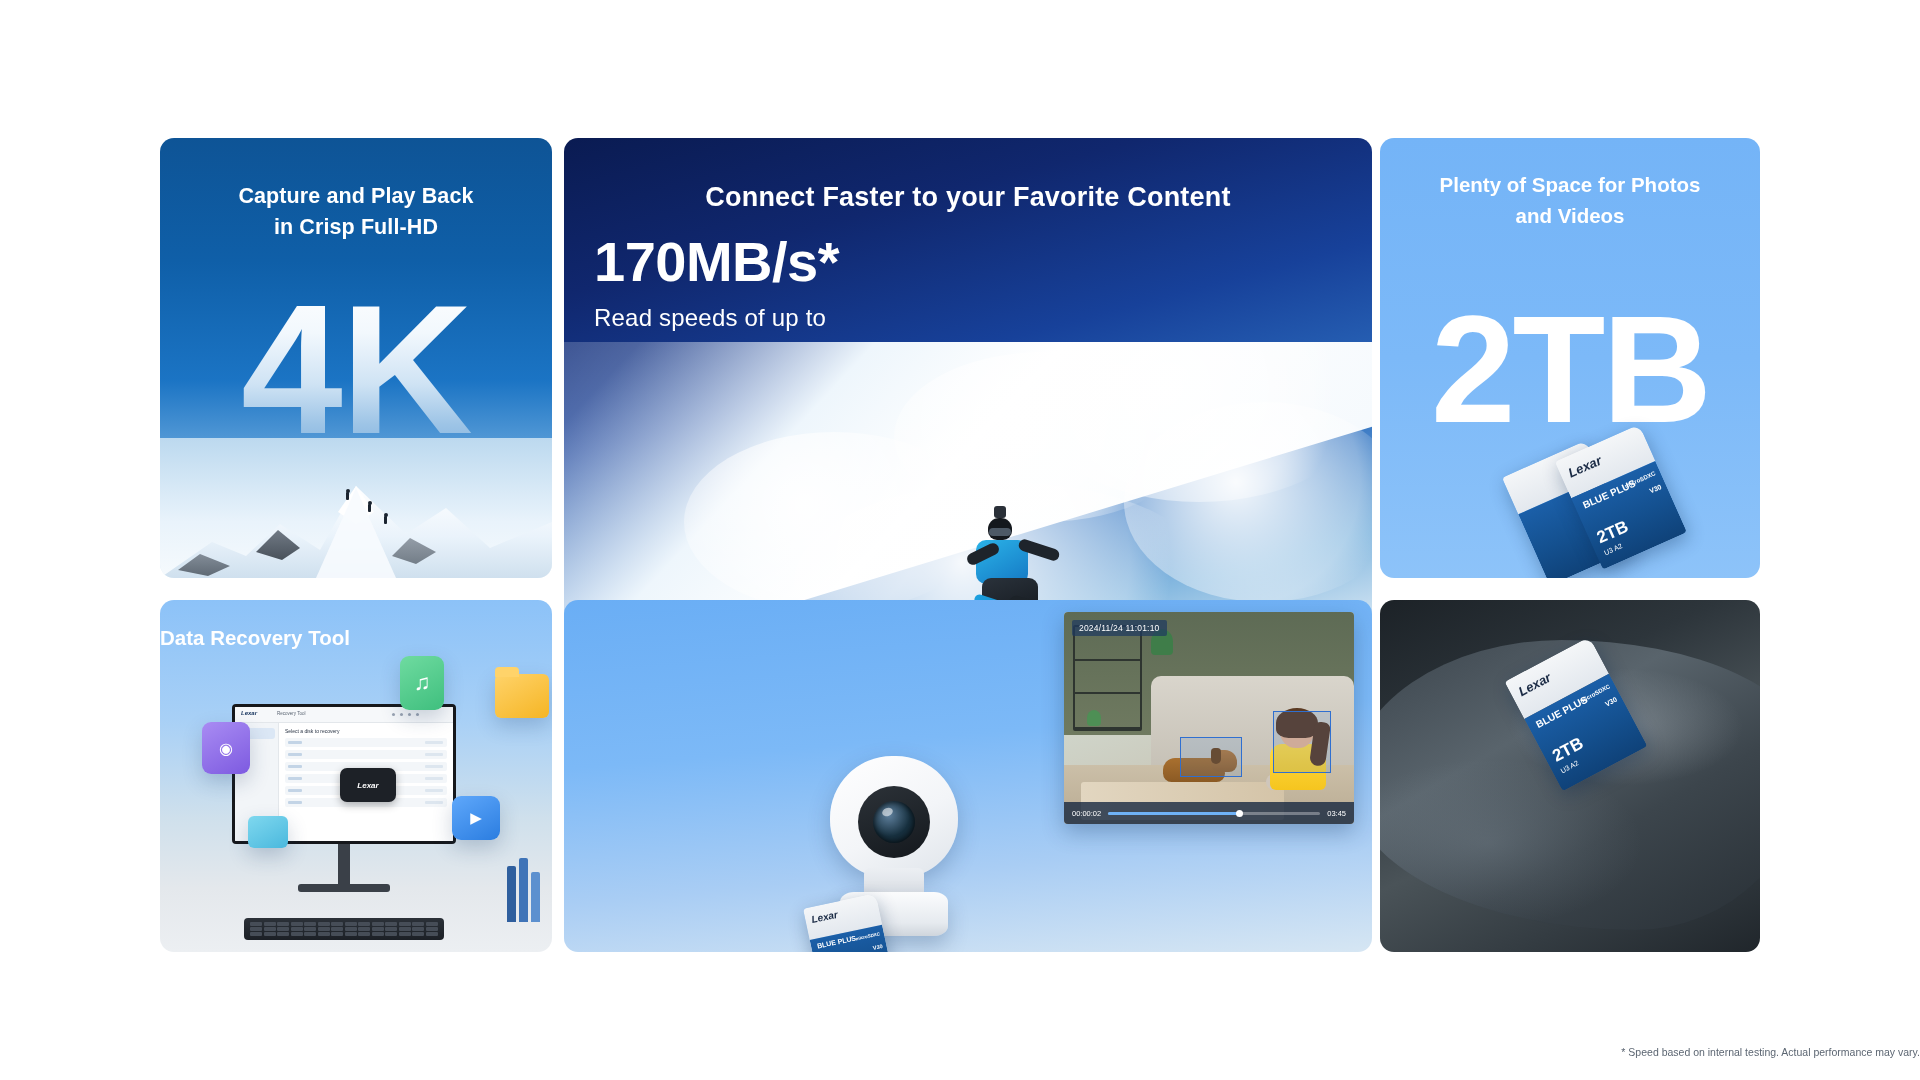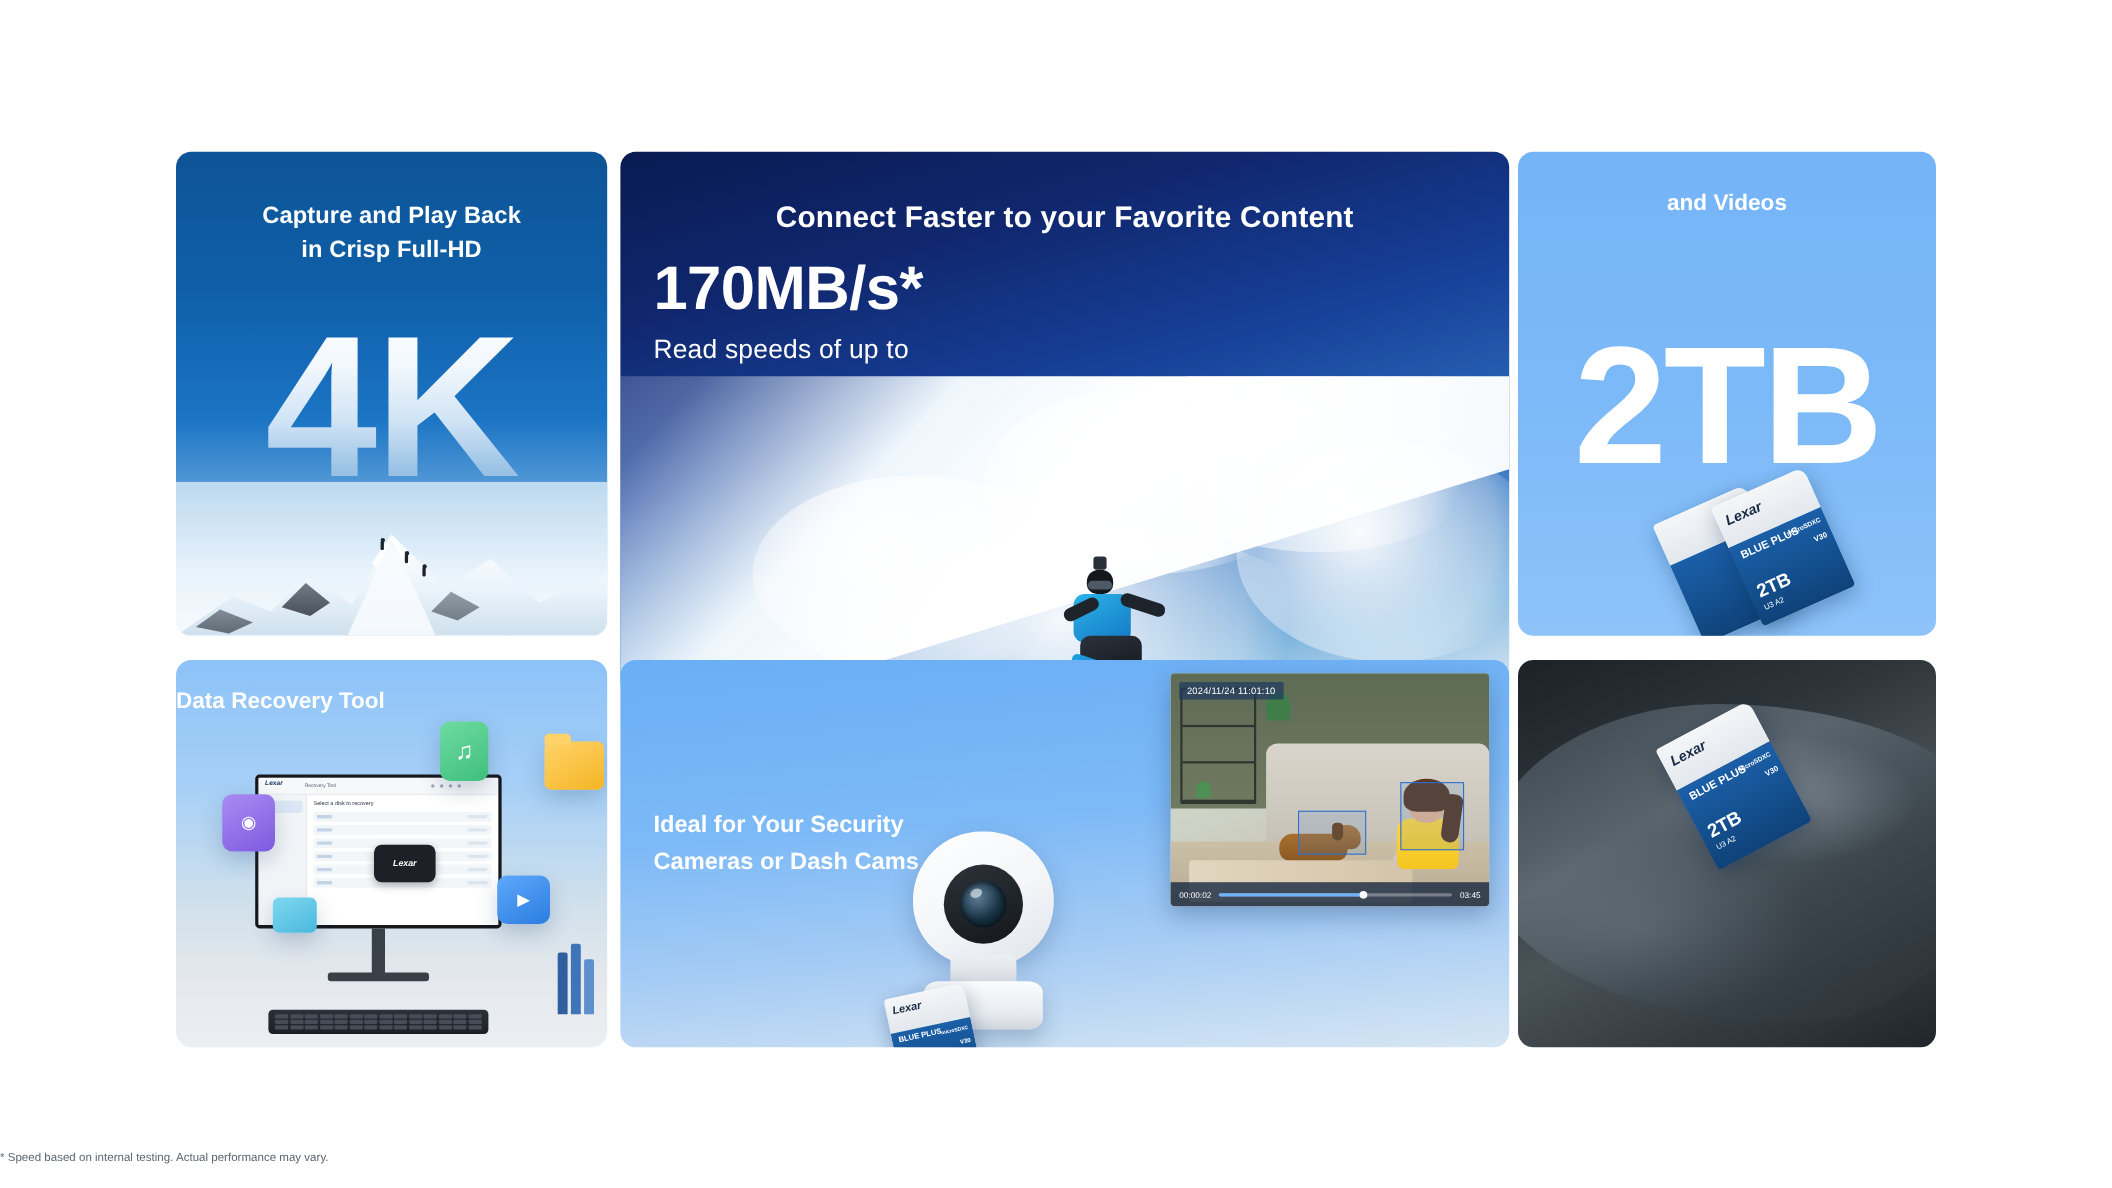--- a/index.html
+++ b/index.html
@@ -244,21 +244,21 @@
   }
   .harsh-title {
     position:absolute; left:0; right:0; bottom:32px; text-align:center;
     color:#ffffff; font-size:21.5px; font-weight:bold; line-height:1.45;
     text-shadow:0 2px 8px rgba(0,0,0,.55);
   }
   .sd-harsh { left:148px; top:52px; width:96px; height:124px; transform:rotate(-28deg); }
 
   
   .foot {
-    position:absolute; left:0; right:0; top:1046px; text-align:left;
+    position:absolute; left:0; right:0; top:1046px; text-align:right;
     font-size:10.5px; color:#5c6672;
   }
 </style>
 </head>
 <body>
 
 <div class="page">
   <div class="grid">
 
     <div class="card c-4k">
@@ -316,20 +316,21 @@
           <div class="rd" style="left:76px; top:30px; width:42px; height:12px; background:#1e242b; border-radius:6px; transform:rotate(18deg);"></div>
           <div class="rd" style="left:40px; top:64px; width:56px; height:34px; background:linear-gradient(160deg,#2a323b,#161b21); border-radius:9px;"></div>
           <div class="rd" style="left:66px; top:86px; width:46px; height:16px; background:#1c2228; border-radius:8px; transform:rotate(16deg);"></div>
           <div class="rd" style="left:30px; top:96px; width:110px; height:10px; background:linear-gradient(90deg,#1ba0e0,#0f5f9e); border-radius:6px; transform:rotate(18deg);"></div>
         </div>
       </div>
     </div>
 
     <div class="card c-2tb">
       <div class="hdr">
+        <div>Plenty of Space for Photos</div>
         <div>and Videos</div>
       </div>
       <div class="big2tb">2TB</div>
 
       <div class="sd sd-2tb-b">
         <div class="sd-top"></div>
         <div class="sd-bot"></div>
       </div>
       <div class="sd sd-2tb-a">
         <div class="sd-top"></div>
@@ -437,24 +438,20 @@
             <i></i>
             <i></i>
             <i></i>
             <i></i>
             <i></i>
         </div>
       </div>
     </div>
 
     <div class="card c-sec">
-      <div class="sec-title">
-        <div>Ideal for Your Security</div>
-        <div>Cameras or Dash Cams</div>
-      </div>
 
       <div class="cam">
         <div class="cam-head">
           <div class="cam-lensring">
             <div class="cam-lens"></div>
           </div>
         </div>
         <div class="cam-neck"></div>
         <div class="cam-base"></div>
       </div>

